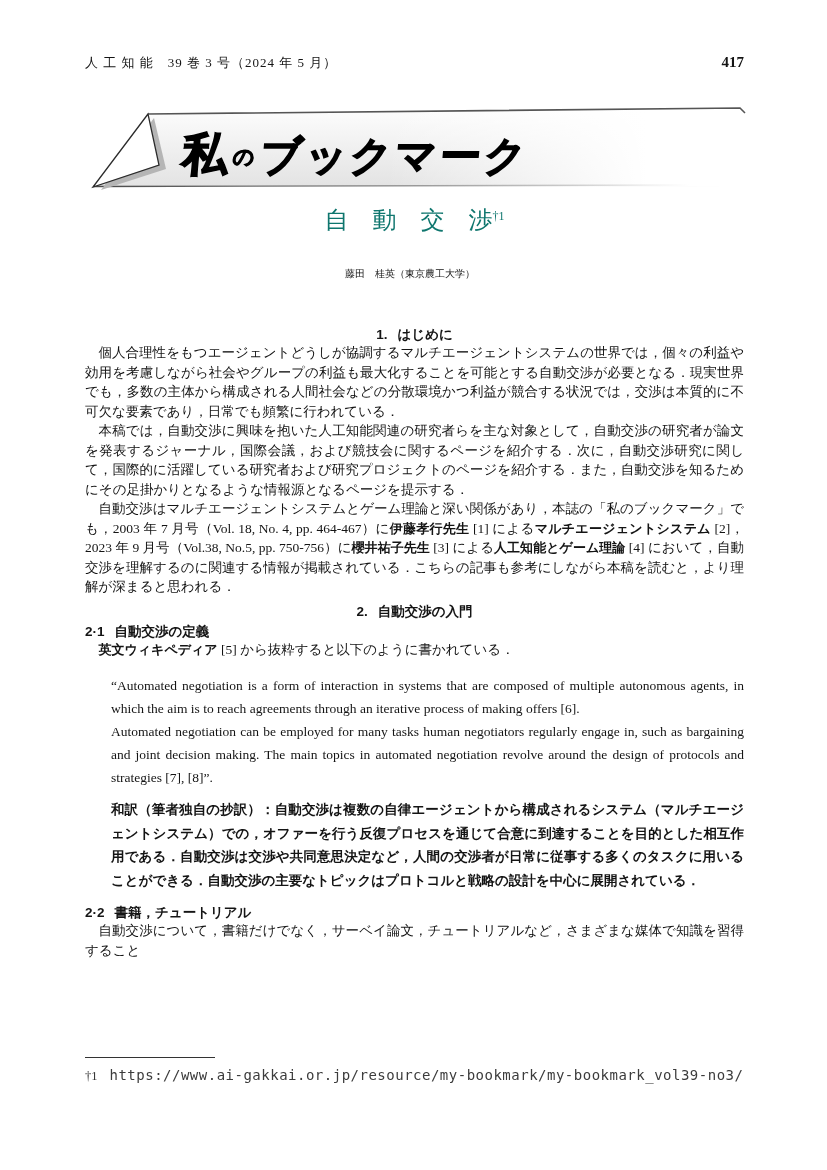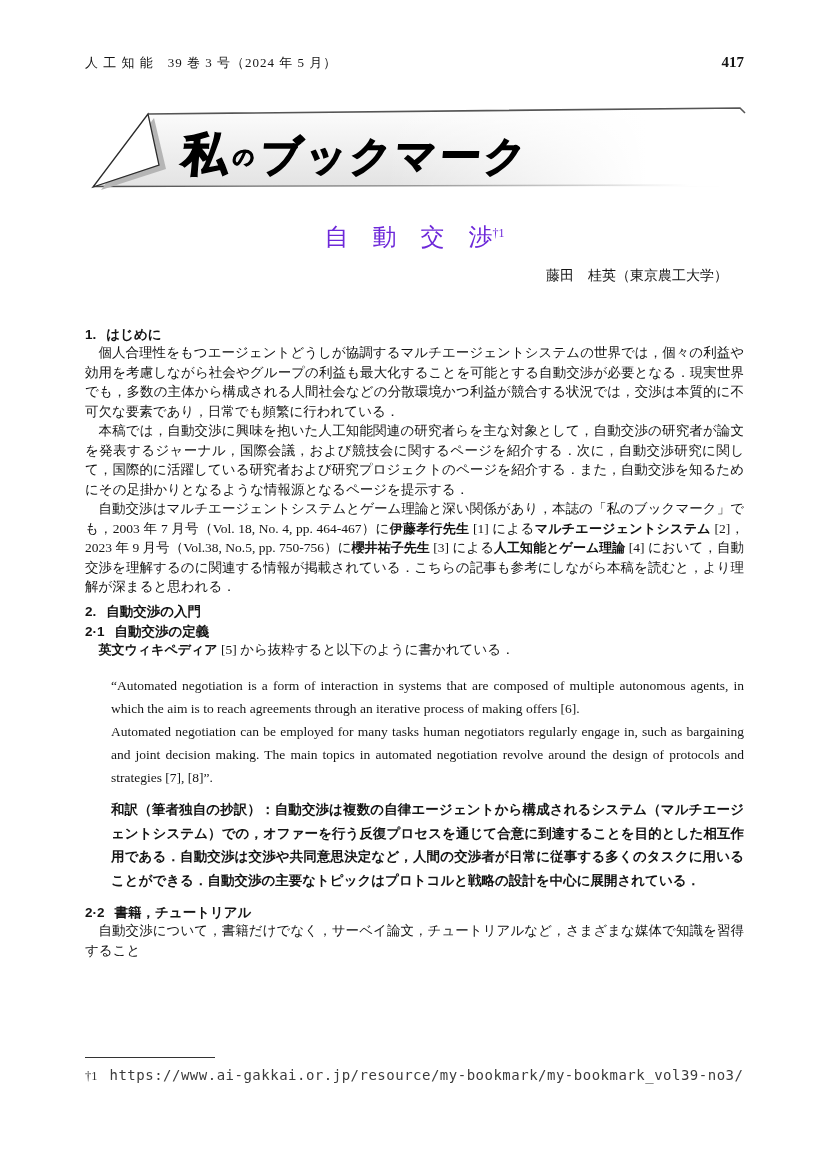--- a/index.html
+++ b/index.html
@@ -32,32 +32,32 @@
     -webkit-text-stroke:1.4px #000;
     white-space:nowrap;
     letter-spacing:3px;
   }
   .banner-title .big1{font-size:46px;}
   .banner-title .small{font-size:21px;position:relative;top:-6px;margin:0 3px 0 2px;-webkit-text-stroke:1px #000;}
   .banner-title .big2{font-size:41px;}
 
   
   .doc-title{
-    position:absolute;left:85px;top:221px;width:659px;
-    text-align:center;font-size:24px;color:#6d28d9;
+    position:absolute;left:85px;top:204px;width:659px;
+    text-align:center;font-size:24px;color:#0f766e;
   }
   .doc-title sup{font-size:12px;vertical-align:8px;letter-spacing:0;}
   .author-line{
-    position:absolute;left:78px;top:267px;width:650px;
-    text-align:right;font-size:14px;
+    position:absolute;left:85px;top:267px;width:650px;
+    text-align:center;font-size:10px;
   }
 
   
   .content{position:absolute;left:85px;top:326px;width:659px;}
-  .h-sec{font-size:13.5px;line-height:17px;margin:0;}
+  .h-sec{font-size:13.5px;line-height:17px;margin:0;text-align:center;}
   .h-sec .no{margin-right:10px;}
   .h-sub{font-size:13.5px;line-height:16px;margin:4px 0 0 0;}
   .h-sub .no{margin-right:10px;}
   .h-sec.sec2{margin-top:6px;}
   p.body{
     margin:0;font-size:13.5px;line-height:19.5px;
     text-align:justify;text-indent:1em;
   }
   p.body .gb{font-family:"Liberation Sans","DejaVu Sans",sans-serif;font-weight:bold;font-size:13px;}
   .quote-block{margin:15px 0 0 26px;width:633px;}

